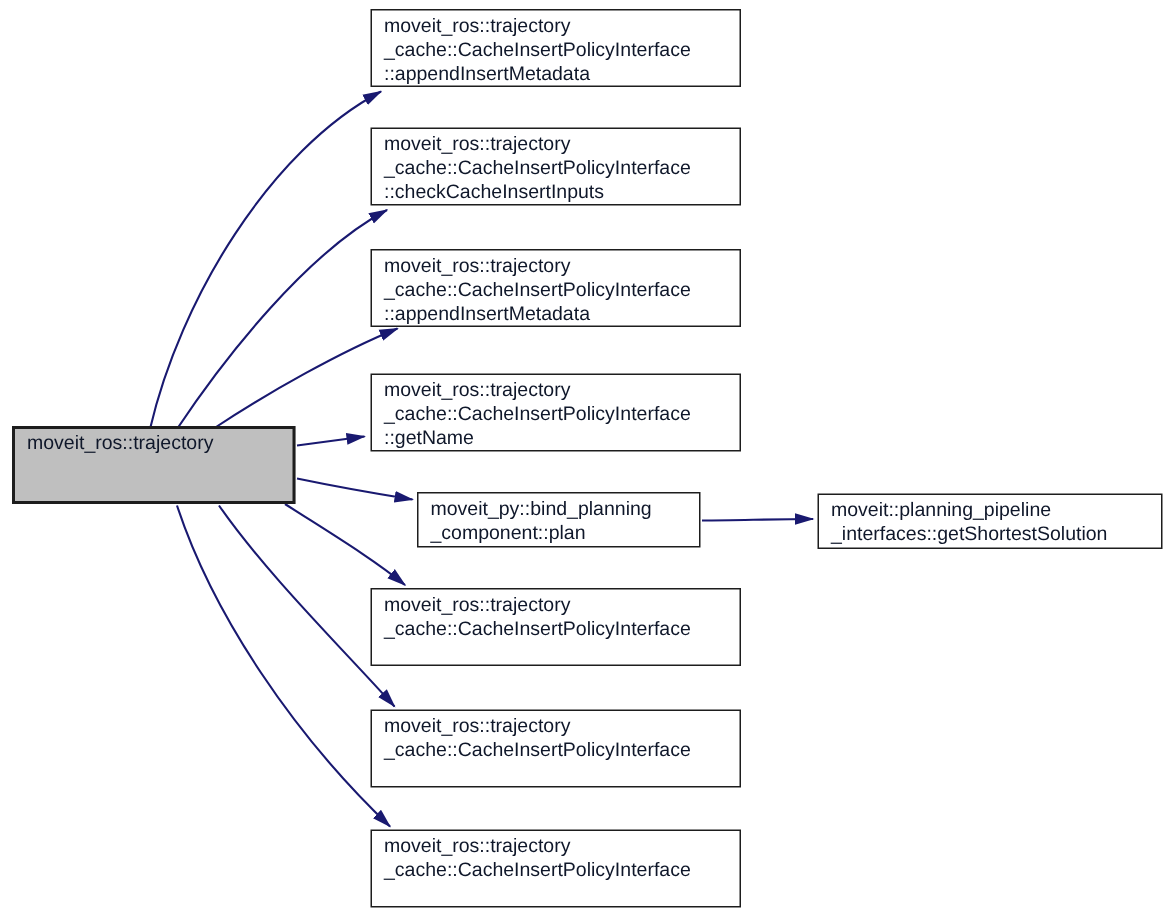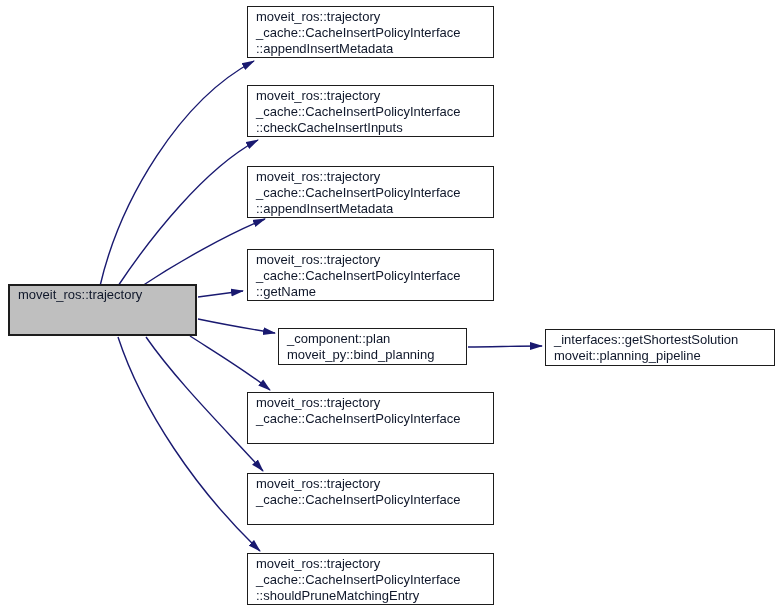--- a/index.html
+++ b/index.html
@@ -78,38 +78,37 @@
     <div class="ln c">::appendInsertMetadata</div>
   </div>
 
   <div class="node" style="left:247px;top:249px;width:247px;height:52px">
     <div class="ln l">moveit_ros::trajectory</div>
     <div class="ln l">_cache::CacheInsertPolicyInterface</div>
     <div class="ln c">::getName</div>
   </div>
 
   <div class="node" style="left:278px;top:328px;width:189px;height:37px">
+    <div class="ln l">moveit_py::bind_planning</div>
     <div class="ln c">_component::plan</div>
-    <div class="ln l">moveit_py::bind_planning</div>
   </div>
 
   <div class="node" style="left:247px;top:392px;width:247px;height:52px">
     <div class="ln l">moveit_ros::trajectory</div>
     <div class="ln l">_cache::CacheInsertPolicyInterface</div>
   </div>
 
   <div class="node" style="left:247px;top:473px;width:247px;height:52px">
     <div class="ln l">moveit_ros::trajectory</div>
     <div class="ln l">_cache::CacheInsertPolicyInterface</div>
   </div>
 
   <div class="node" style="left:247px;top:553px;width:247px;height:52px">
     <div class="ln l">moveit_ros::trajectory</div>
     <div class="ln l">_cache::CacheInsertPolicyInterface</div>
-    <div class="ln c">::shouldPruneMatchingEntry</div>
   </div>
 
   <div class="node" style="left:545px;top:329px;width:230px;height:37px">
+    <div class="ln l">moveit::planning_pipeline</div>
     <div class="ln c">_interfaces::getShortestSolution</div>
-    <div class="ln l">moveit::planning_pipeline</div>
   </div>
 
 </div>
 
 </body></html>

